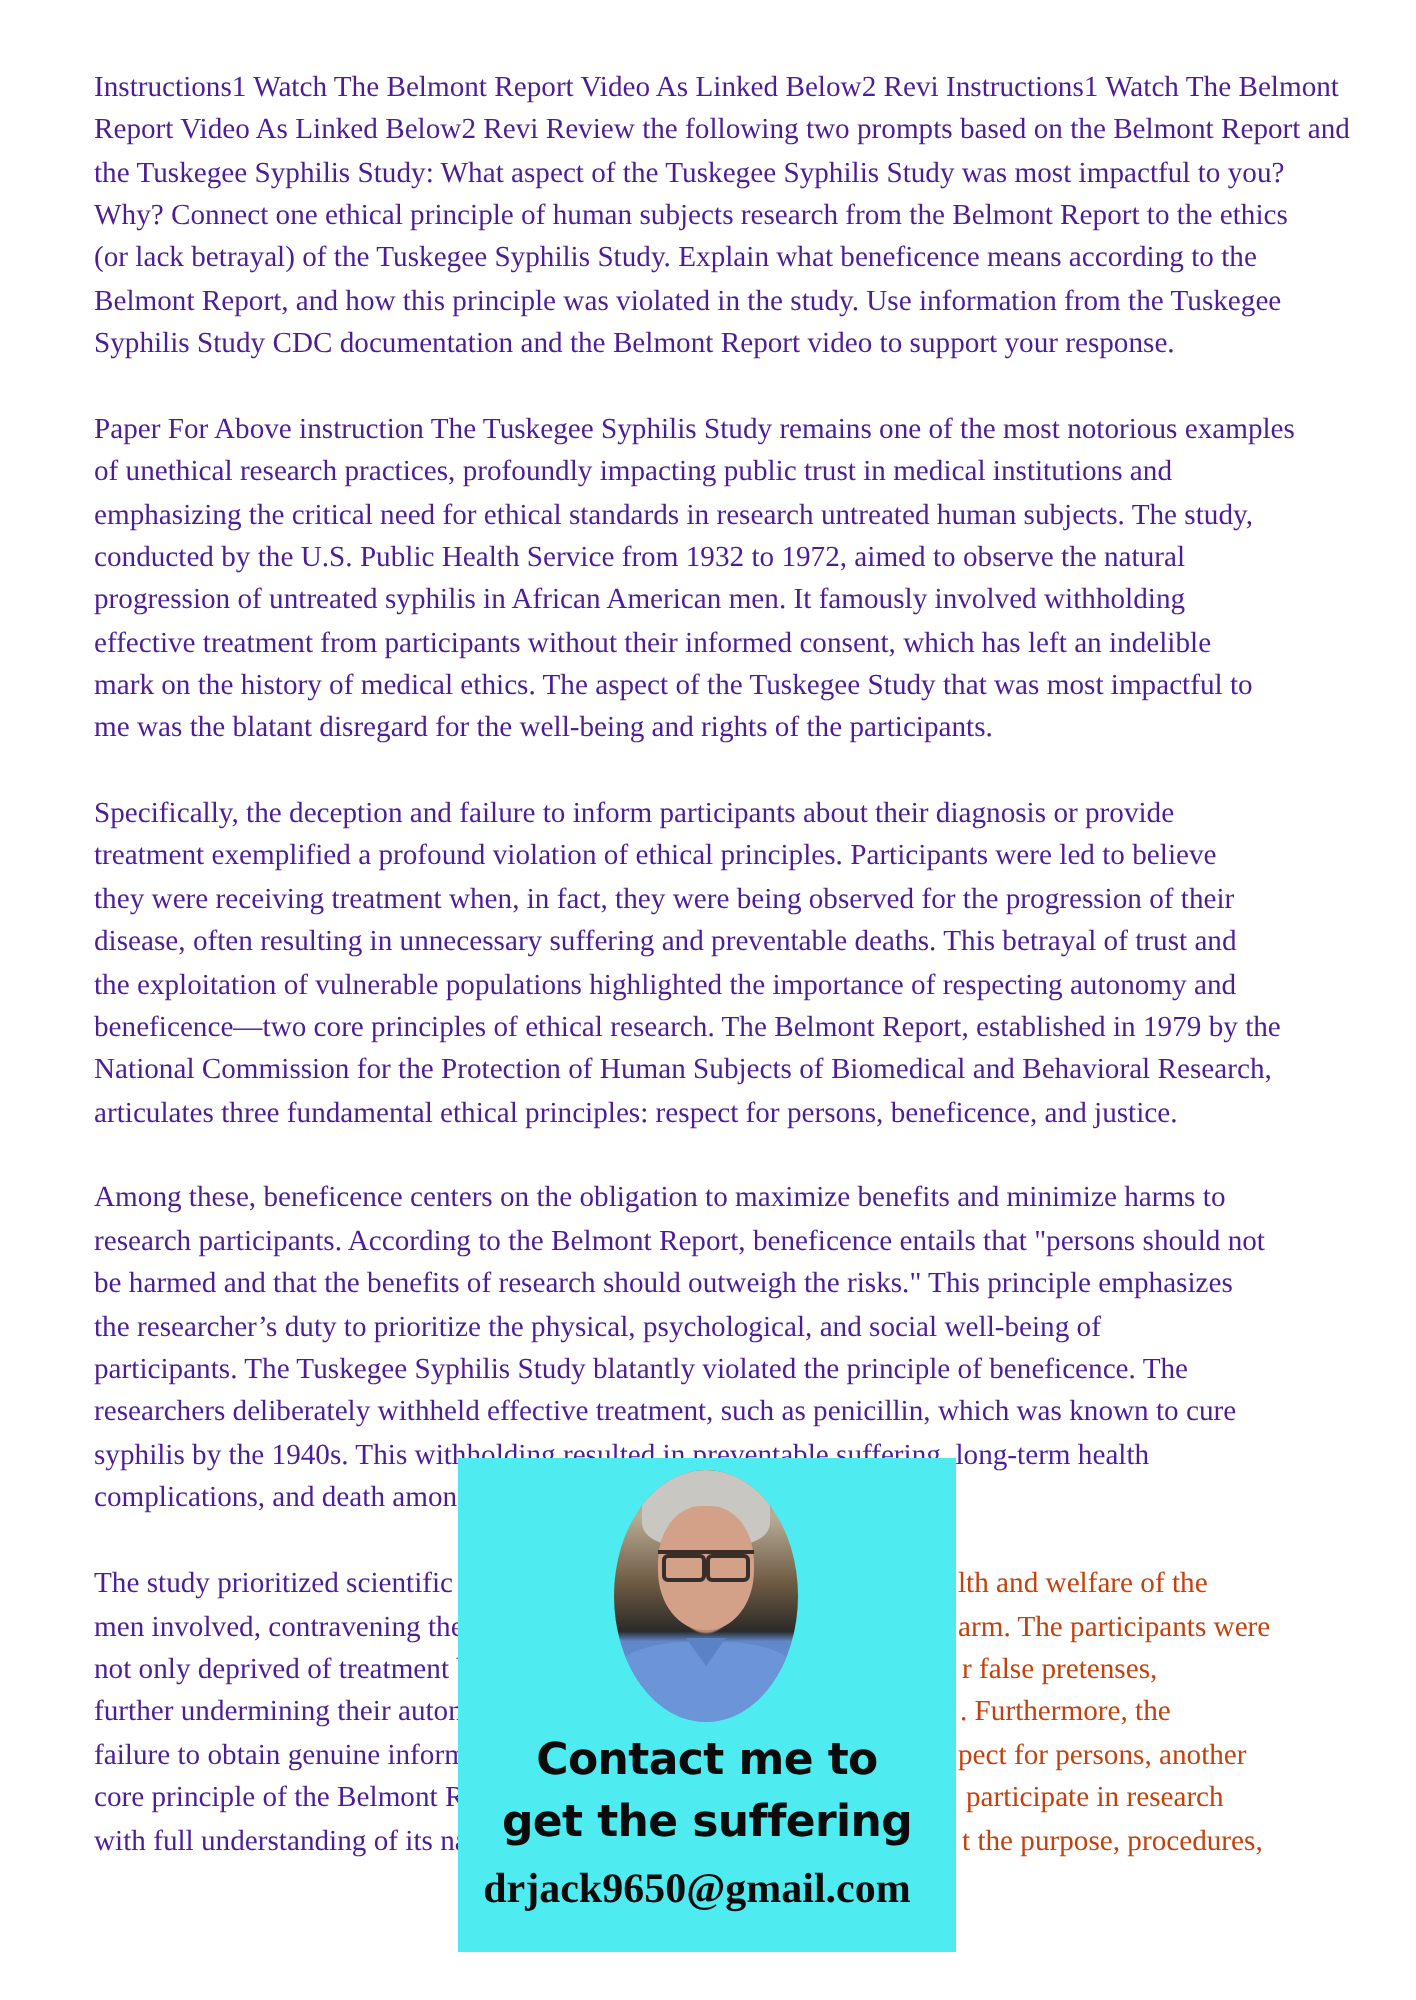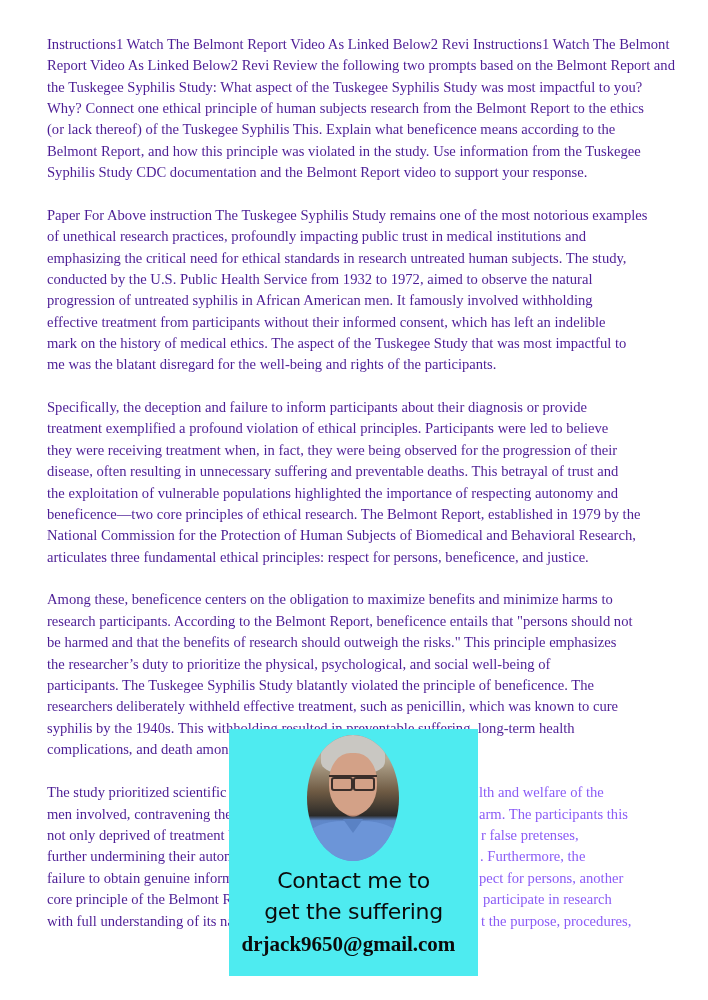--- a/index.html
+++ b/index.html
@@ -5,61 +5,61 @@
   html, body { margin: 0; padding: 0; background: #ffffff; }
   body { width: 708px; height: 1000px; position: relative; overflow: hidden; }
   .page { position: absolute; left: 0; top: 0; width: 708px; height: 1000px; background: #fff; }
   .line {
     position: absolute; left: 47px; white-space: nowrap;
     font-family: "Liberation Serif", "DejaVu Serif", serif;
     font-size: 14.6px; color: #4c1d95; line-height: 18px;
   }
   .frag-right { position: absolute; white-space: nowrap;
     font-family: "Liberation Serif", "DejaVu Serif", serif;
-    font-size: 14.6px; color: #8b5cf6; line-height: 18px; }
+    font-size: 14.6px; color: #c2410c; line-height: 18px; }
   .promo {
     position: absolute; left: 229px; top: 729px; width: 249px; height: 247px;
     background: #4eebf0; z-index: 5;
   }
   .photo {
     position: absolute; left: 78px; top: 6px; width: 92px; height: 126px;
     border-radius: 50%; overflow: hidden;
     background: radial-gradient(ellipse at 50% 38%, #d9a98d 0 22%, #b98670 30%, rgba(0,0,0,0) 31%),
                 linear-gradient(180deg, #8d8c86 0%, #b9ad96 18%, #6e5a43 45%, #2b2a28 64%, #5f87c9 68%, #6a93d6 100%);
   }
   .photo .hair { position:absolute; left:14px; top:0; width:64px; height:38px; border-radius:50% 50% 30% 30%; background:#c9c7c2; }
   .photo .face { position:absolute; left:22px; top:18px; width:48px; height:62px; border-radius:45% 45% 48% 48%; background:#d3a187; }
   .photo .glasses { position:absolute; left:22px; top:40px; width:48px; height:12px; border-top:2px solid #3a2e2a; }
   .photo .glasses::before, .photo .glasses::after { content:""; position:absolute; top:0; width:18px; height:10px; border:2px solid #3a2e2a; border-radius:3px; }
   .photo .glasses::before { left:2px; } .photo .glasses::after { right:2px; }
   .photo .shirt { position:absolute; left:0; top:86px; width:92px; height:40px; background:#6c95d8; border-radius:40% 40% 0 0; }
   .photo .collar { position:absolute; left:36px; top:84px; width:20px; height:14px; background:#5a82c4; clip-path: polygon(0 0,100% 0,50% 100%); }
   .promo-heading {
     position: absolute; left: 0; width: 249px; text-align: center;
-    font-family: "DejaVu Sans", "Liberation Sans", sans-serif; font-weight: normal;
+    font-family: "DejaVu Sans", "Liberation Sans", sans-serif; font-weight: bold;
     font-size: 22px; color: #0b0b0b; line-height: 31px; letter-spacing: -0.3px;
   }
   .promo-h1 { top: 136px; }
   .promo-h2 { top: 167px; }
   .promo-email {
     position: absolute; left: 0; top: 203px; width: 239px; text-align: center;
     font-family: "Liberation Serif", "DejaVu Serif", serif; font-weight: bold;
     font-size: 21px; color: #0b0b0b;
   }
 </style>
 </head>
 <body>
 
 <div class="page">
 
   <div class="line" style="top:35px">Instructions1 Watch The Belmont Report Video As Linked Below2 Revi Instructions1 Watch The Belmont</div>
   <div class="line" style="top:56px">Report Video As Linked Below2 Revi Review the following two prompts based on the Belmont Report and</div>
   <div class="line" style="top:78px">the Tuskegee Syphilis Study: What aspect of the Tuskegee Syphilis Study was most impactful to you?</div>
   <div class="line" style="top:99px">Why? Connect one ethical principle of human subjects research from the Belmont Report to the ethics</div>
-  <div class="line" style="top:120px">(or lack thereof) of the Tuskegee Syphilis This. Explain what beneficence means according to the</div>
+  <div class="line" style="top:120px">(or lack betrayal) of the Tuskegee Syphilis Study. Explain what beneficence means according to the</div>
   <div class="line" style="top:142px">Belmont Report, and how this principle was violated in the study. Use information from the Tuskegee</div>
   <div class="line" style="top:163px">Syphilis Study CDC documentation and the Belmont Report video to support your response.</div>
 
   <div class="line" style="top:206px">Paper For Above instruction The Tuskegee Syphilis Study remains one of the most notorious examples</div>
   <div class="line" style="top:227px">of unethical research practices, profoundly impacting public trust in medical institutions and</div>
   <div class="line" style="top:249px">emphasizing the critical need for ethical standards in research untreated human subjects. The study,</div>
   <div class="line" style="top:270px">conducted by the U.S. Public Health Service from 1932 to 1972, aimed to observe the natural</div>
   <div class="line" style="top:291px">progression of untreated syphilis in African American men. It famously involved withholding</div>
   <div class="line" style="top:313px">effective treatment from participants without their informed consent, which has left an indelible</div>
   <div class="line" style="top:334px">mark on the history of medical ethics. The aspect of the Tuskegee Study that was most impactful to</div>
@@ -79,21 +79,21 @@
   <div class="line" style="top:633px">be harmed and that the benefits of research should outweigh the risks." This principle emphasizes</div>
   <div class="line" style="top:655px">the researcher’s duty to prioritize the physical, psychological, and social well-being of</div>
   <div class="line" style="top:676px">participants. The Tuskegee Syphilis Study blatantly violated the principle of beneficence. The</div>
   <div class="line" style="top:697px">researchers deliberately withheld effective treatment, such as penicillin, which was known to cure</div>
   <div class="line" style="top:719px">syphilis by the 1940s. This withholding resulted in preventable suffering, long-term health</div>
   <div class="line" style="top:740px">complications, and death among</div>
 
   <div class="line" style="top:783px">The study prioritized scientific c</div>
   <div class="frag-right" style="top:783px; left:479px">lth and welfare of the</div>
   <div class="line" style="top:805px">men involved, contravening the</div>
-  <div class="frag-right" style="top:805px; left:479px">arm. The participants this</div>
+  <div class="frag-right" style="top:805px; left:479px">arm. The participants were</div>
   <div class="line" style="top:826px">not only deprived of treatment b</div>
   <div class="frag-right" style="top:826px; left:481px">r false pretenses,</div>
   <div class="line" style="top:847px">further undermining their autono</div>
   <div class="frag-right" style="top:847px; left:480px">. Furthermore, the</div>
   <div class="line" style="top:869px">failure to obtain genuine inform</div>
   <div class="frag-right" style="top:869px; left:479px">pect for persons, another</div>
   <div class="line" style="top:890px">core principle of the Belmont R</div>
   <div class="frag-right" style="top:890px; left:483px">participate in research</div>
   <div class="line" style="top:912px">with full understanding of its na</div>
   <div class="frag-right" style="top:912px; left:481px">t the purpose, procedures,</div>

